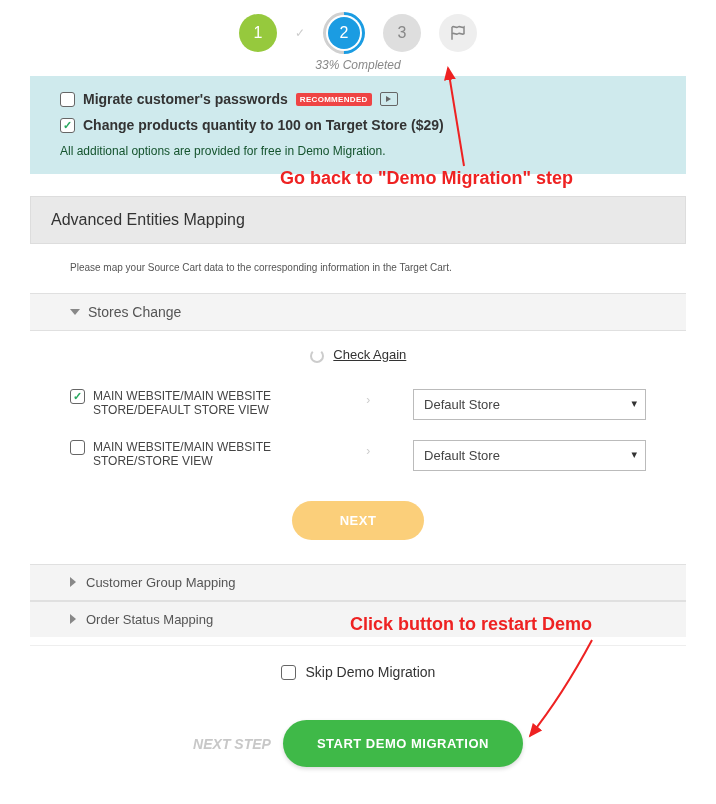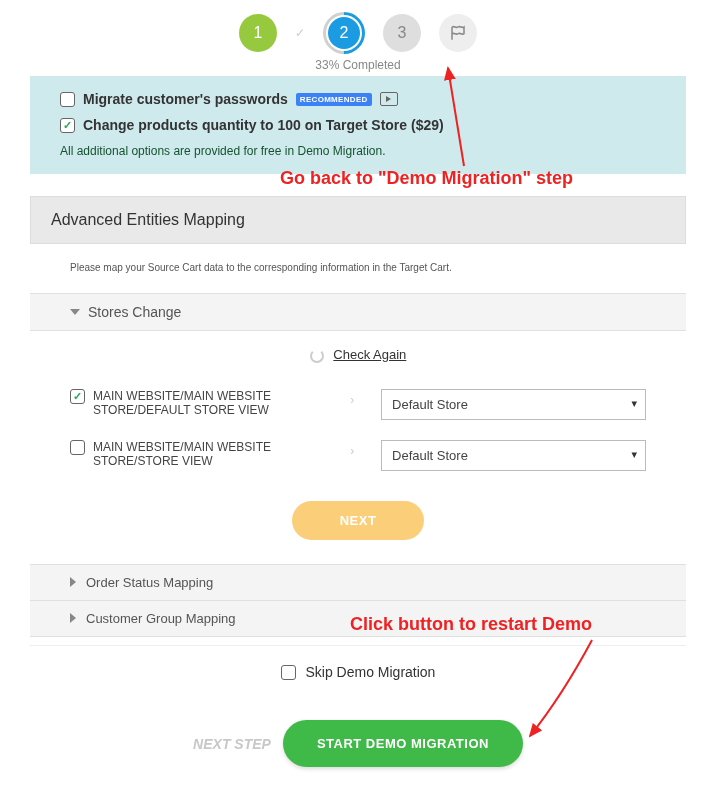--- a/index.html
+++ b/index.html
@@ -7,48 +7,48 @@
 
 .stepper { display: flex; justify-content: center; align-items: center; gap: 18px; padding: 12px 0 4px; }
 .step { width: 38px; height: 38px; border-radius: 50%; display: flex; align-items: center; justify-content: center; font-size: 16px; color: #fff; }
 .step-1 { background: #96c93d; }
 .step-check { color: #ccc; font-size: 12px; }
 .step-2-wrap { position: relative; }
 .step-2-ring { width: 42px; height: 42px; border-radius: 50%; border: 3px solid #d0d0d0; border-top-color: #1b9ce2; border-right-color: #1b9ce2; transform: rotate(45deg); display: flex; align-items: center; justify-content: center; }
 .step-2-inner { width: 32px; height: 32px; border-radius: 50%; background: #1b9ce2; display: flex; align-items: center; justify-content: center; color: #fff; transform: rotate(-45deg); }
 .step-3 { background: #dedede; color: #888; }
 .step-flag { background: #eee; color: #888; }
-.progress-text { text-align: center; font-size: 12px; color: #888; margin-bottom: 4px; }
+.progress-text { text-align: center; font-size: 12px; color: #888; font-style: italic; margin-bottom: 4px; }
 
 .main-panel { margin: 0 30px; }
 .top-section { background: #cfeaed; padding: 10px 30px 16px; }
 .option-row { display: flex; align-items: center; gap: 8px; padding: 5px 0; font-size: 14px; color: #333; }
 .chk { width: 15px; height: 15px; border: 1.5px solid #666; border-radius: 3px; display: inline-flex; align-items: center; justify-content: center; background: #fff; flex-shrink: 0; }
 .chk.checked::after { content: "✓"; font-size: 11px; color: #2aa860; font-weight: bold; }
-.badge-rec { background: #3b82f6; color: #fff; font-size: 8px; padding: 2px 4px; border-radius: 2px; font-weight: bold; letter-spacing: 0.3px; }
+.badge-rec { background: #ef4444; color: #fff; font-size: 8px; padding: 2px 4px; border-radius: 2px; font-weight: bold; letter-spacing: 0.3px; }
 .video-icon { width: 18px; height: 14px; border: 1px solid #666; border-radius: 2px; position: relative; display: inline-block; }
 .video-icon::after { content: ""; position: absolute; left: 5px; top: 3px; border-left: 5px solid #666; border-top: 3px solid transparent; border-bottom: 3px solid transparent; }
 .free-note { font-size: 12px; color: #14532d; padding-top: 6px; }
 
 .section-header { background: #e9e9e9; padding: 14px 20px; font-size: 16px; color: #333; margin-top: 22px; border: 1px solid #ddd; }
 .section-desc { font-size: 10px; color: #555; padding: 18px 20px 20px 40px; }
 
 .subheader { background: #f4f4f4; padding: 10px 40px; font-size: 14px; color: #555; border-top: 1px solid #e0e0e0; border-bottom: 1px solid #e0e0e0; display: flex; align-items: center; gap: 8px; }
 .caret-down { width: 0; height: 0; border-left: 5px solid transparent; border-right: 5px solid transparent; border-top: 6px solid #888; }
 .caret-right { width: 0; height: 0; border-top: 5px solid transparent; border-bottom: 5px solid transparent; border-left: 6px solid #888; }
 
 .check-again-row { text-align: center; padding: 16px 0; font-size: 13px; }
 .check-again { text-decoration: underline; color: #333; }
 .spinner { display: inline-block; width: 14px; height: 14px; border: 2px solid #ccc; border-top-color: transparent; border-radius: 50%; vertical-align: middle; margin-right: 6px; }
 
 .mapping-headers { display: flex; font-size: 13px; color: #555; padding: 4px 40px 12px; }
 .col-src { width: 54%; text-align: center; }
 .col-tgt { flex: 1; text-align: center; }
 
-.mapping-row { display: flex; align-items: flex-start; padding: 10px 40px; font-size: 12px; color: #444; }
+.mapping-row { display: flex; align-items: flex-start; padding: 10px 40px; font-size: 12px; color: #444; gap: 16px; }
 .src-cell { width: 44%; display: flex; gap: 8px; }
 .arrow-cell { width: 10%; color: #ccc; text-align: center; padding-top: 4px; }
 .tgt-cell { flex: 1; }
 .select { width: 100%; border: 1px solid #bbb; padding: 7px 24px 7px 10px; font-size: 13px; background: #fff; position: relative; }
 .select::after { content: "▾"; position: absolute; right: 8px; top: 7px; color: #333; font-size: 11px; }
 
 .next-btn-row { text-align: center; padding: 20px 0 24px; }
 .next-btn { background: #fbcf7a; color: #fff; border: none; border-radius: 22px; padding: 12px 48px; font-size: 13px; font-weight: bold; letter-spacing: 0.5px; cursor: pointer; }
 
 .collapsed-row { background: #f4f4f4; padding: 10px 40px; font-size: 13px; color: #555; border-top: 1px solid #e0e0e0; display: flex; align-items: center; gap: 10px; }
@@ -134,27 +134,27 @@
     <div class="arrow-cell">›</div>
     <div class="tgt-cell">
       <div class="select">Default Store</div>
     </div>
   </div>
 
   <div class="next-btn-row">
     <button class="next-btn">NEXT</button>
   </div>
 
+  <div class="collapsed-row" style="border-bottom:1px solid #e0e0e0;">
+    <span class="caret-right"></span>
+    <span>Customer Group Mapping</span>
+  </div>
   <div class="collapsed-row">
     <span class="caret-right"></span>
     <span>Order Status Mapping</span>
-  </div>
-  <div class="collapsed-row" style="border-bottom:1px solid #e0e0e0;">
-    <span class="caret-right"></span>
-    <span>Customer Group Mapping</span>
   </div>
 
   <div class="skip-row">
     <span class="chk"></span>
     <span>Skip Demo Migration</span>
   </div>
 
   <div class="footer-row">
     <span class="next-step-label">NEXT STEP</span>
     <button class="start-btn">START DEMO MIGRATION</button>

